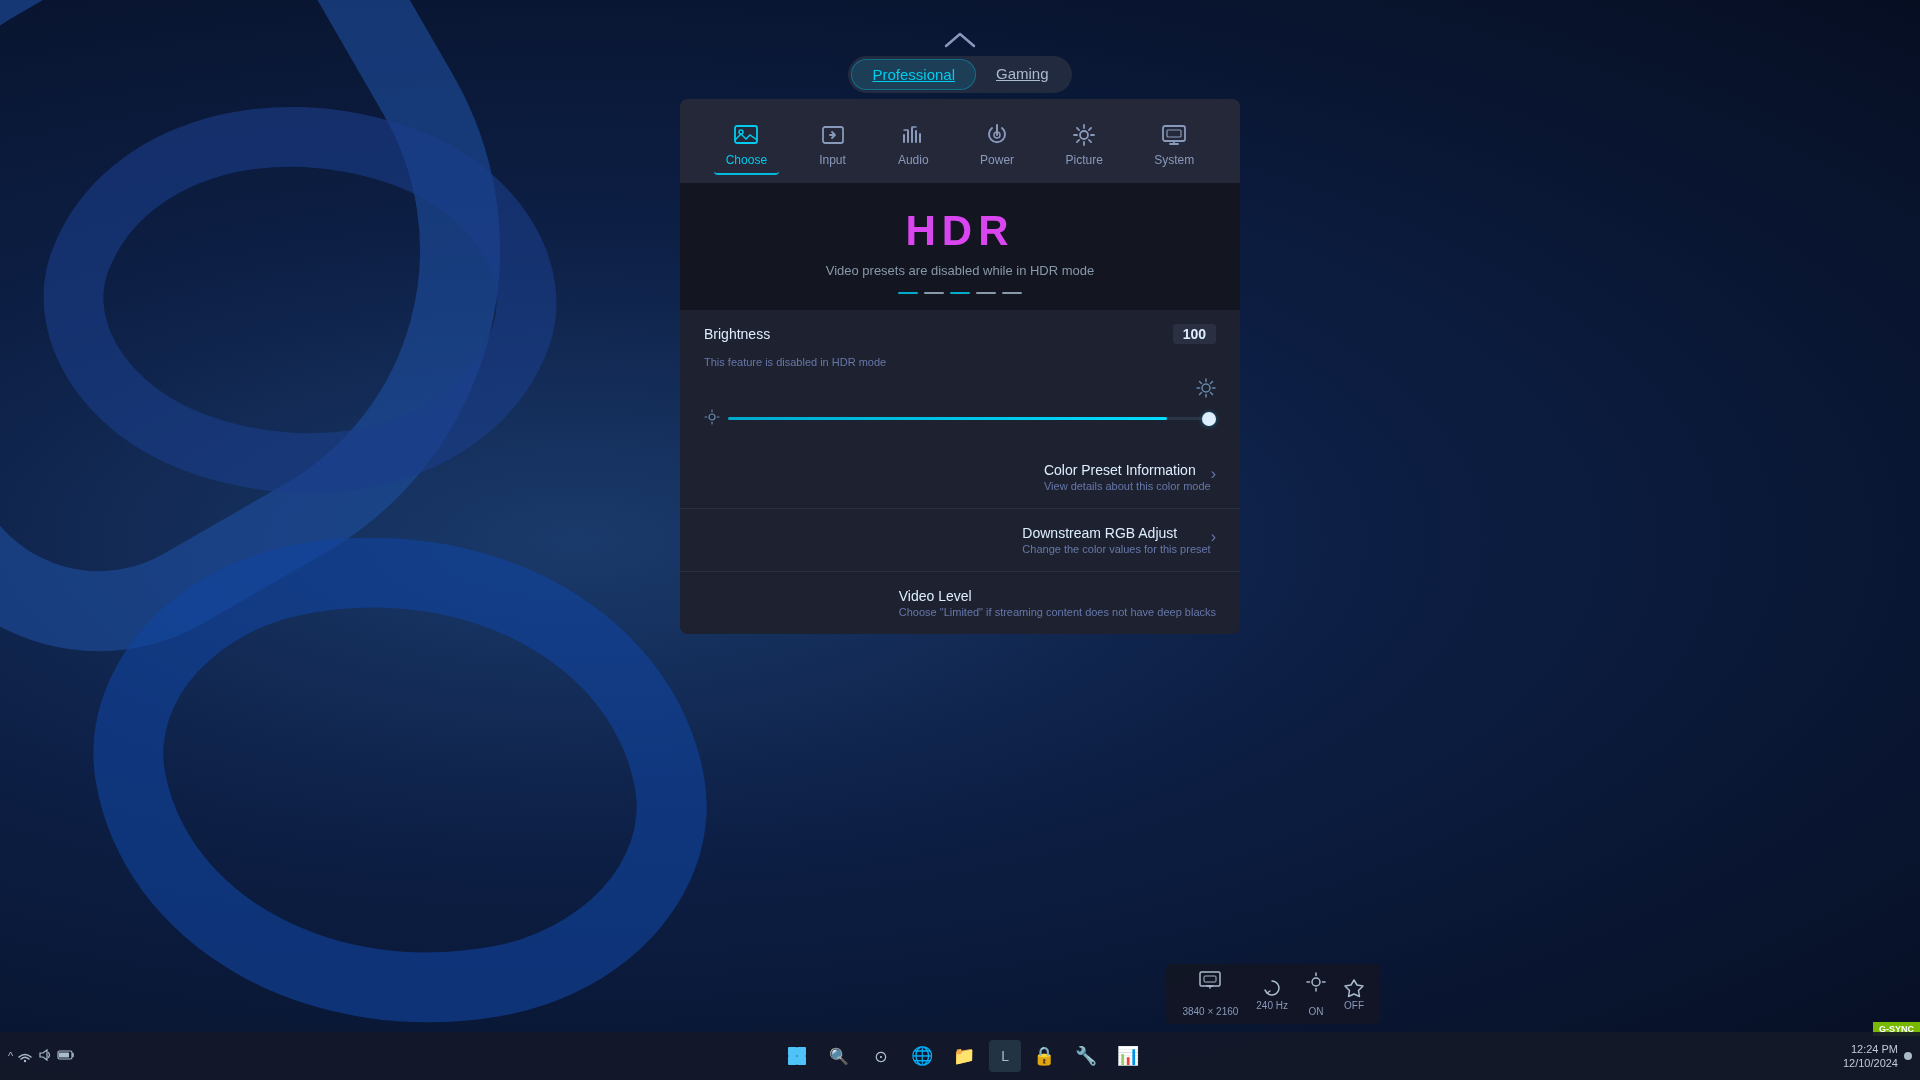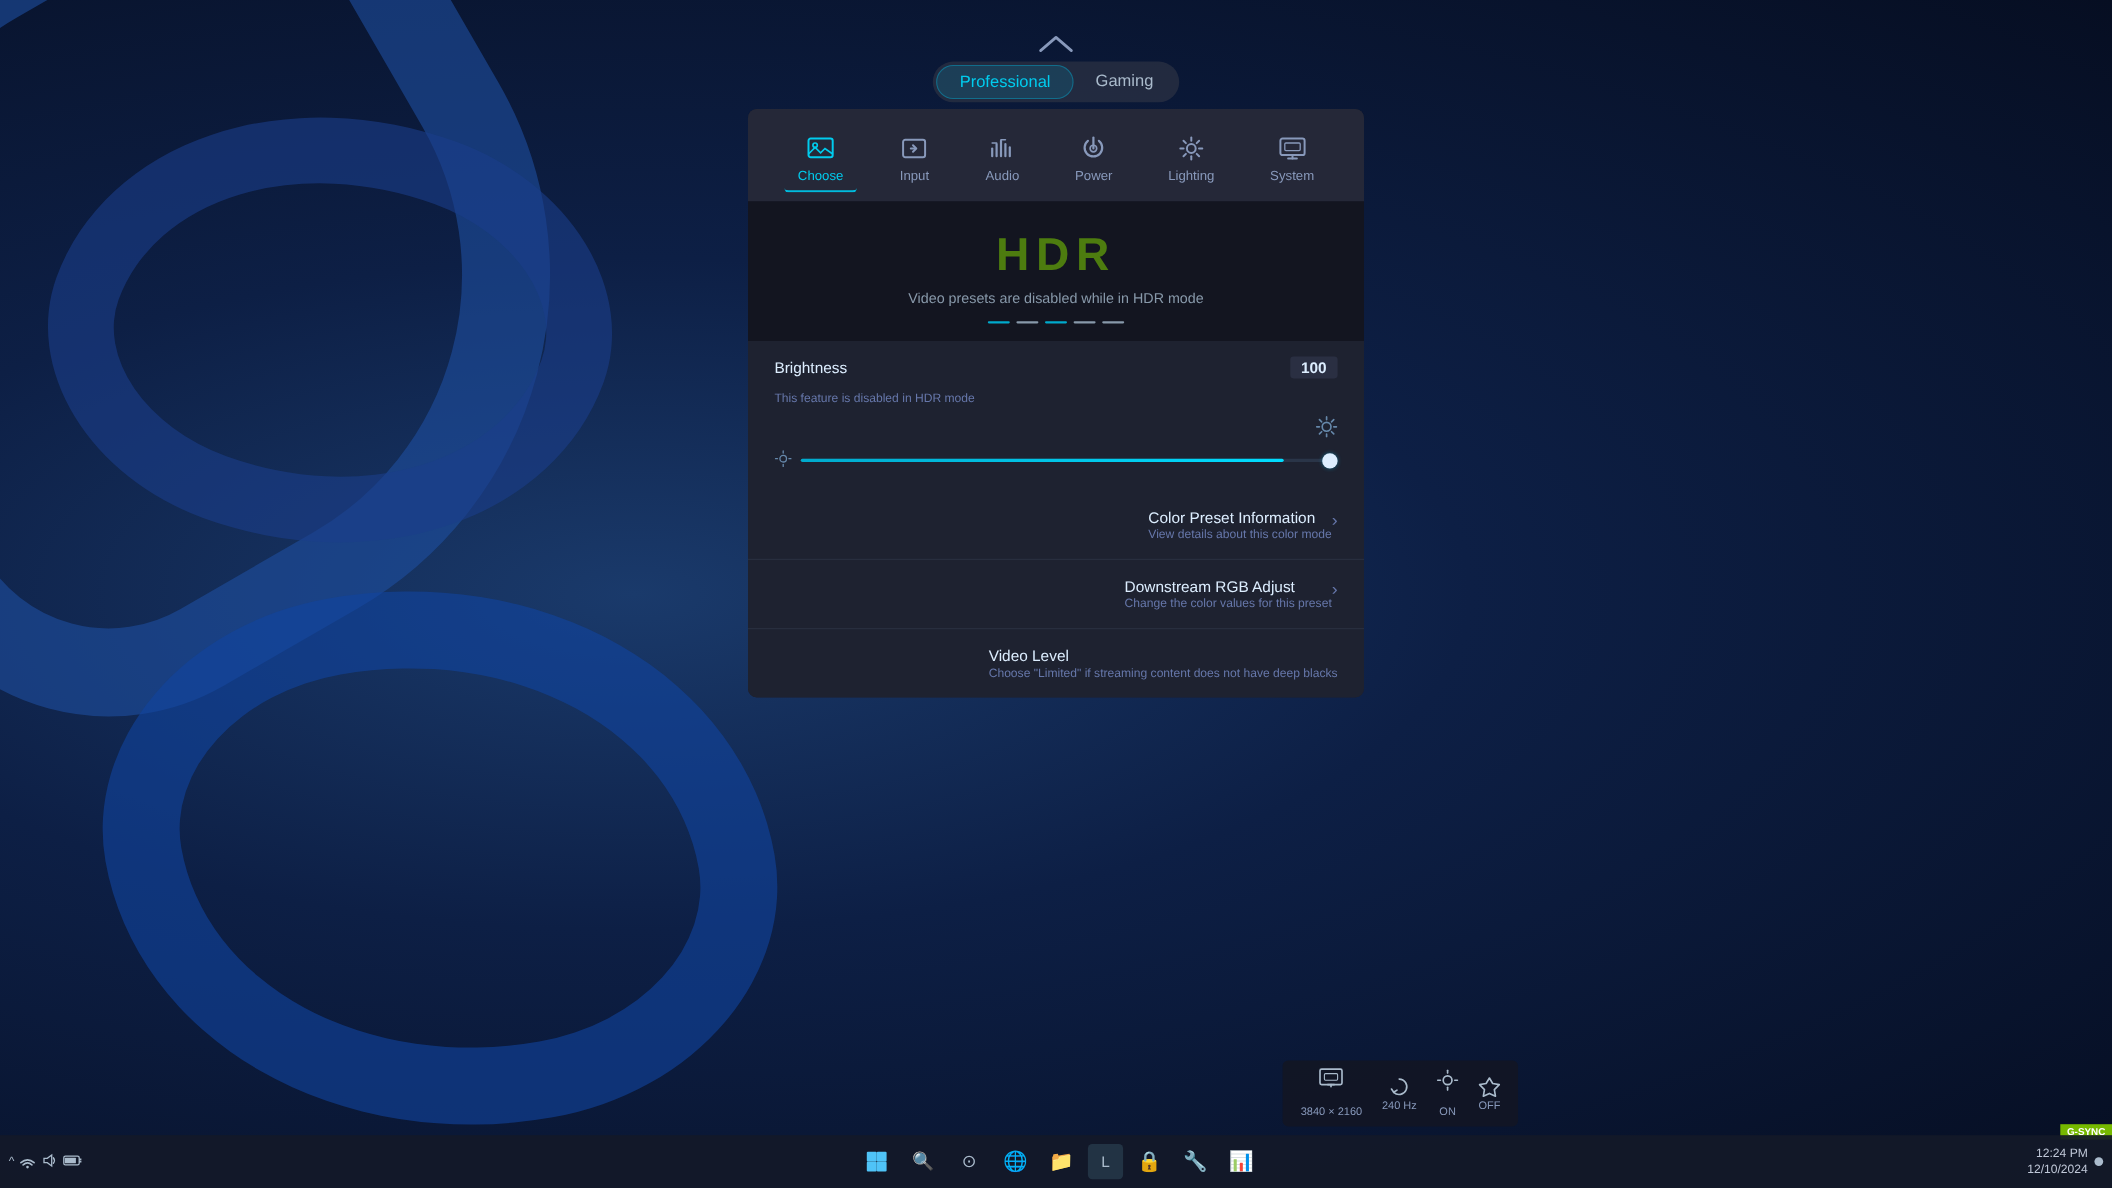--- a/index.html
+++ b/index.html
@@ -122,20 +122,21 @@
     }
 
     .osd-tab {
       padding: 6px 20px;
       border-radius: 16px;
       font-size: 15px;
       cursor: pointer;
       font-weight: 500;
       color: #8899aa;
       transition: all 0.2s;
+      text-decoration: underline;
     }
     .osd-tab.active {
       background: rgba(0, 180, 220, 0.15);
       color: #00ccee;
       border: 1px solid rgba(0, 180, 220, 0.4);
     }
     .osd-tab:not(.active) {
       color: #aabbcc;
     }
 
@@ -192,21 +193,21 @@
     
     .hdr-banner {
       background: #131520;
       padding: 24px 20px 16px;
       text-align: center;
     }
 
     .hdr-title {
       font-size: 42px;
       font-weight: 700;
-      color: #4d7c0f;
+      color: #d946ef;
       letter-spacing: 6px;
       margin-bottom: 8px;
     }
 
     .hdr-subtitle {
       font-size: 13px;
       color: #8899aa;
       margin-bottom: 14px;
     }
 
@@ -438,21 +439,21 @@
             <line x1="13" y1="3" x2="13" y2="6" stroke="#8899bb" stroke-width="1.8" stroke-linecap="round"></line>
             <line x1="13" y1="20" x2="13" y2="23" stroke="#8899bb" stroke-width="1.8" stroke-linecap="round"></line>
             <line x1="3" y1="13" x2="6" y2="13" stroke="#8899bb" stroke-width="1.8" stroke-linecap="round"></line>
             <line x1="20" y1="13" x2="23" y2="13" stroke="#8899bb" stroke-width="1.8" stroke-linecap="round"></line>
             <line x1="5.9" y1="5.9" x2="8.1" y2="8.1" stroke="#8899bb" stroke-width="1.8" stroke-linecap="round"></line>
             <line x1="17.9" y1="17.9" x2="20.1" y2="20.1" stroke="#8899bb" stroke-width="1.8" stroke-linecap="round"></line>
             <line x1="20.1" y1="5.9" x2="17.9" y2="8.1" stroke="#8899bb" stroke-width="1.8" stroke-linecap="round"></line>
             <line x1="8.1" y1="17.9" x2="5.9" y2="20.1" stroke="#8899bb" stroke-width="1.8" stroke-linecap="round"></line>
           </svg>
         </div>
-        <div class="osd-nav-label">Lighting</div>
+        <div class="osd-nav-label">Picture</div>
       </div>
 
       <div class="osd-nav-item">
         <div class="osd-nav-icon">
           <svg width="26" height="26" viewBox="0 0 26 26" fill="none">
             <rect x="2" y="4" width="22" height="15" rx="2" stroke="#8899bb" stroke-width="1.8" fill="none"></rect>
             <line x1="9" y1="22" x2="17" y2="22" stroke="#8899bb" stroke-width="1.8" stroke-linecap="round"></line>
             <line x1="13" y1="19" x2="13" y2="22" stroke="#8899bb" stroke-width="1.8" stroke-linecap="round"></line>
             <rect x="6" y="8" width="14" height="7" rx="1" stroke="#8899bb" stroke-width="1.2" fill="none"></rect>
           </svg>

